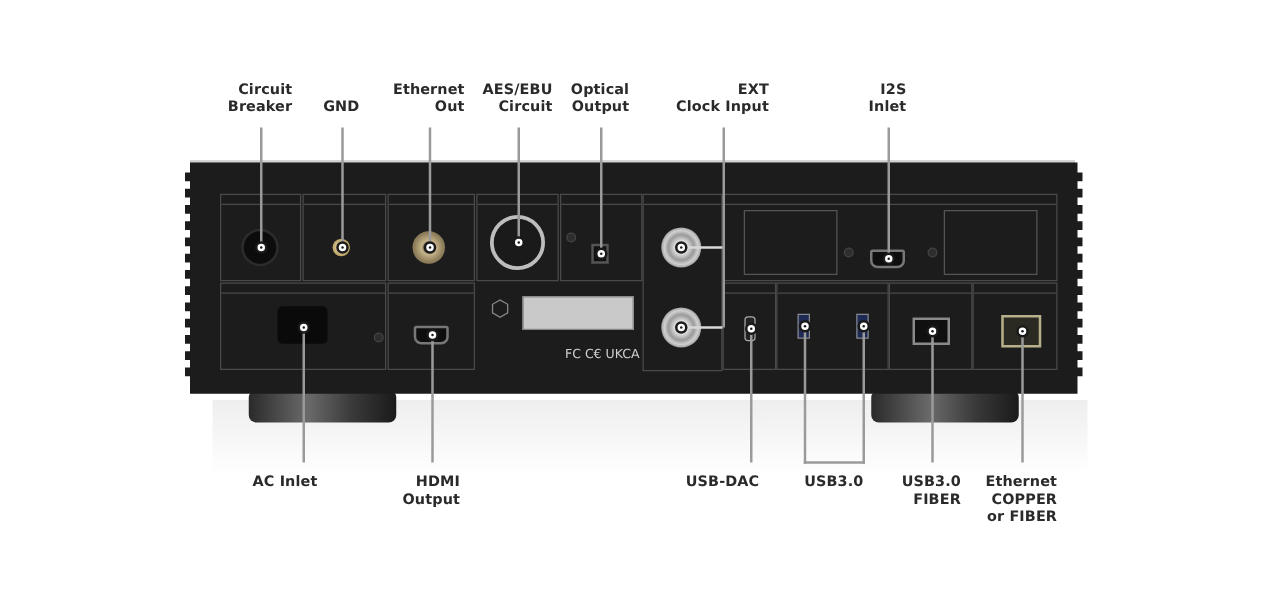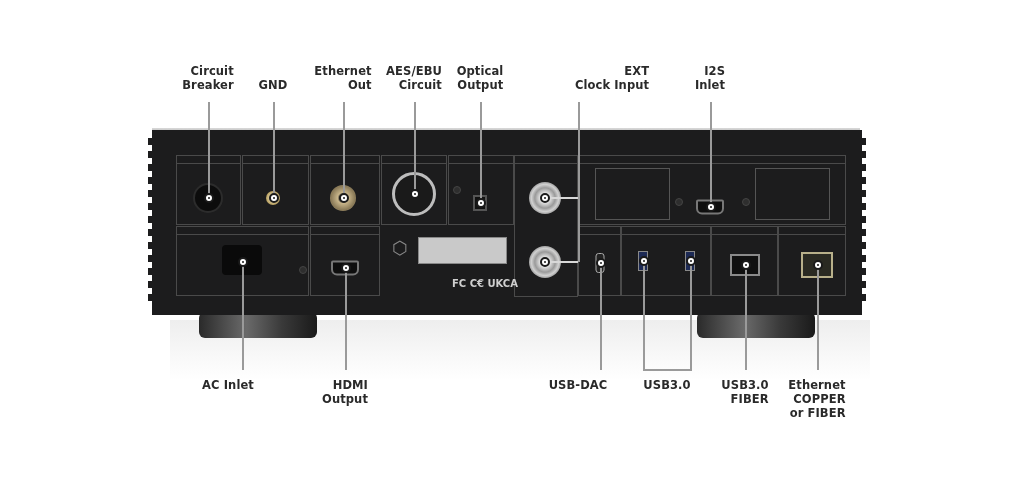--- a/index.html
+++ b/index.html
@@ -22,21 +22,21 @@
   .opt{position:absolute;width:10px;height:12px;background:#111;border:2px solid #555;transform:translate(-50%,-50%);}
   .bnc{position:absolute;width:32px;height:32px;border-radius:50%;background:radial-gradient(#e8e8e8 20%,#9a9a9a 45%,#d0d0d0 60%,#7a7a7a 80%);transform:translate(-50%,-50%);}
   .hdmi{position:absolute;width:24px;height:11px;background:#0e0e0e;border:2px solid #777;border-radius:2px 2px 6px 6px;transform:translate(-50%,-50%);}
   .usb{position:absolute;width:8px;height:18px;background:#1d2a55;border:1px solid #888;transform:translate(-50%,-50%);}
   .usbc{position:absolute;width:7px;height:18px;background:#222;border:1px solid #aaa;border-radius:3px;transform:translate(-50%,-50%);}
   .sfp{position:absolute;width:26px;height:18px;background:#101010;border:2px solid #8a8a8a;transform:translate(-50%,-50%);}
   .sfpg{position:absolute;width:28px;height:22px;background:#2a2a22;border:2px solid #b8b08a;transform:translate(-50%,-50%);}
   .iec{position:absolute;width:40px;height:30px;background:#0a0a0a;border-radius:4px;transform:translate(-50%,-50%);}
   .label-plate{position:absolute;left:418px;top:237px;width:87px;height:25px;background:#c9c9c9;border:1px solid #888;}
   .logo{position:absolute;left:390px;top:238px;width:20px;height:20px;color:#888;font-size:18px;line-height:20px;text-align:center;}
-  .cert{position:absolute;font-size:10px;font-weight:bold;color:#cfcfcf;}
+  .cert{position:absolute;font-size:10px;font-weight:normal;color:#cfcfcf;}
   .screw{position:absolute;width:6px;height:6px;border-radius:50%;background:#2e2e2e;border:1px solid #444;}
 </style>
 </head>
 <body>
 
 <div>
 
   <div class="floor"></div>
 
   <div class="foot" style="left:199px;"></div>
@@ -180,21 +180,21 @@
 
   <div class="lbl" style="left:208px;top:64px;">Circuit
 Breaker</div>
   <div class="lbl" style="left:273px;top:78px;">GND</div>
   <div class="lbl" style="left:343px;top:64px;">Ethernet
 Out</div>
   <div class="lbl" style="left:414px;top:64px;">AES/EBU
 Circuit</div>
   <div class="lbl" style="left:480px;top:64px;">Optical
 Output</div>
-  <div class="lbl" style="left:578px;top:64px;margin-left:34px;">EXT
+  <div class="lbl" style="left:578px;top:64px;">EXT
 Clock Input</div>
   <div class="lbl" style="left:710px;top:64px;">I2S
 Inlet</div>
 
   <div class="lbl" style="left:228px;top:378px;">AC Inlet</div>
   <div class="lbl" style="left:345px;top:378px;">HDMI
 Output</div>
   <div class="lbl" style="left:578px;top:378px;">USB-DAC</div>
   <div class="lbl" style="left:667px;top:378px;">USB3.0</div>
   <div class="lbl" style="left:745px;top:378px;">USB3.0

